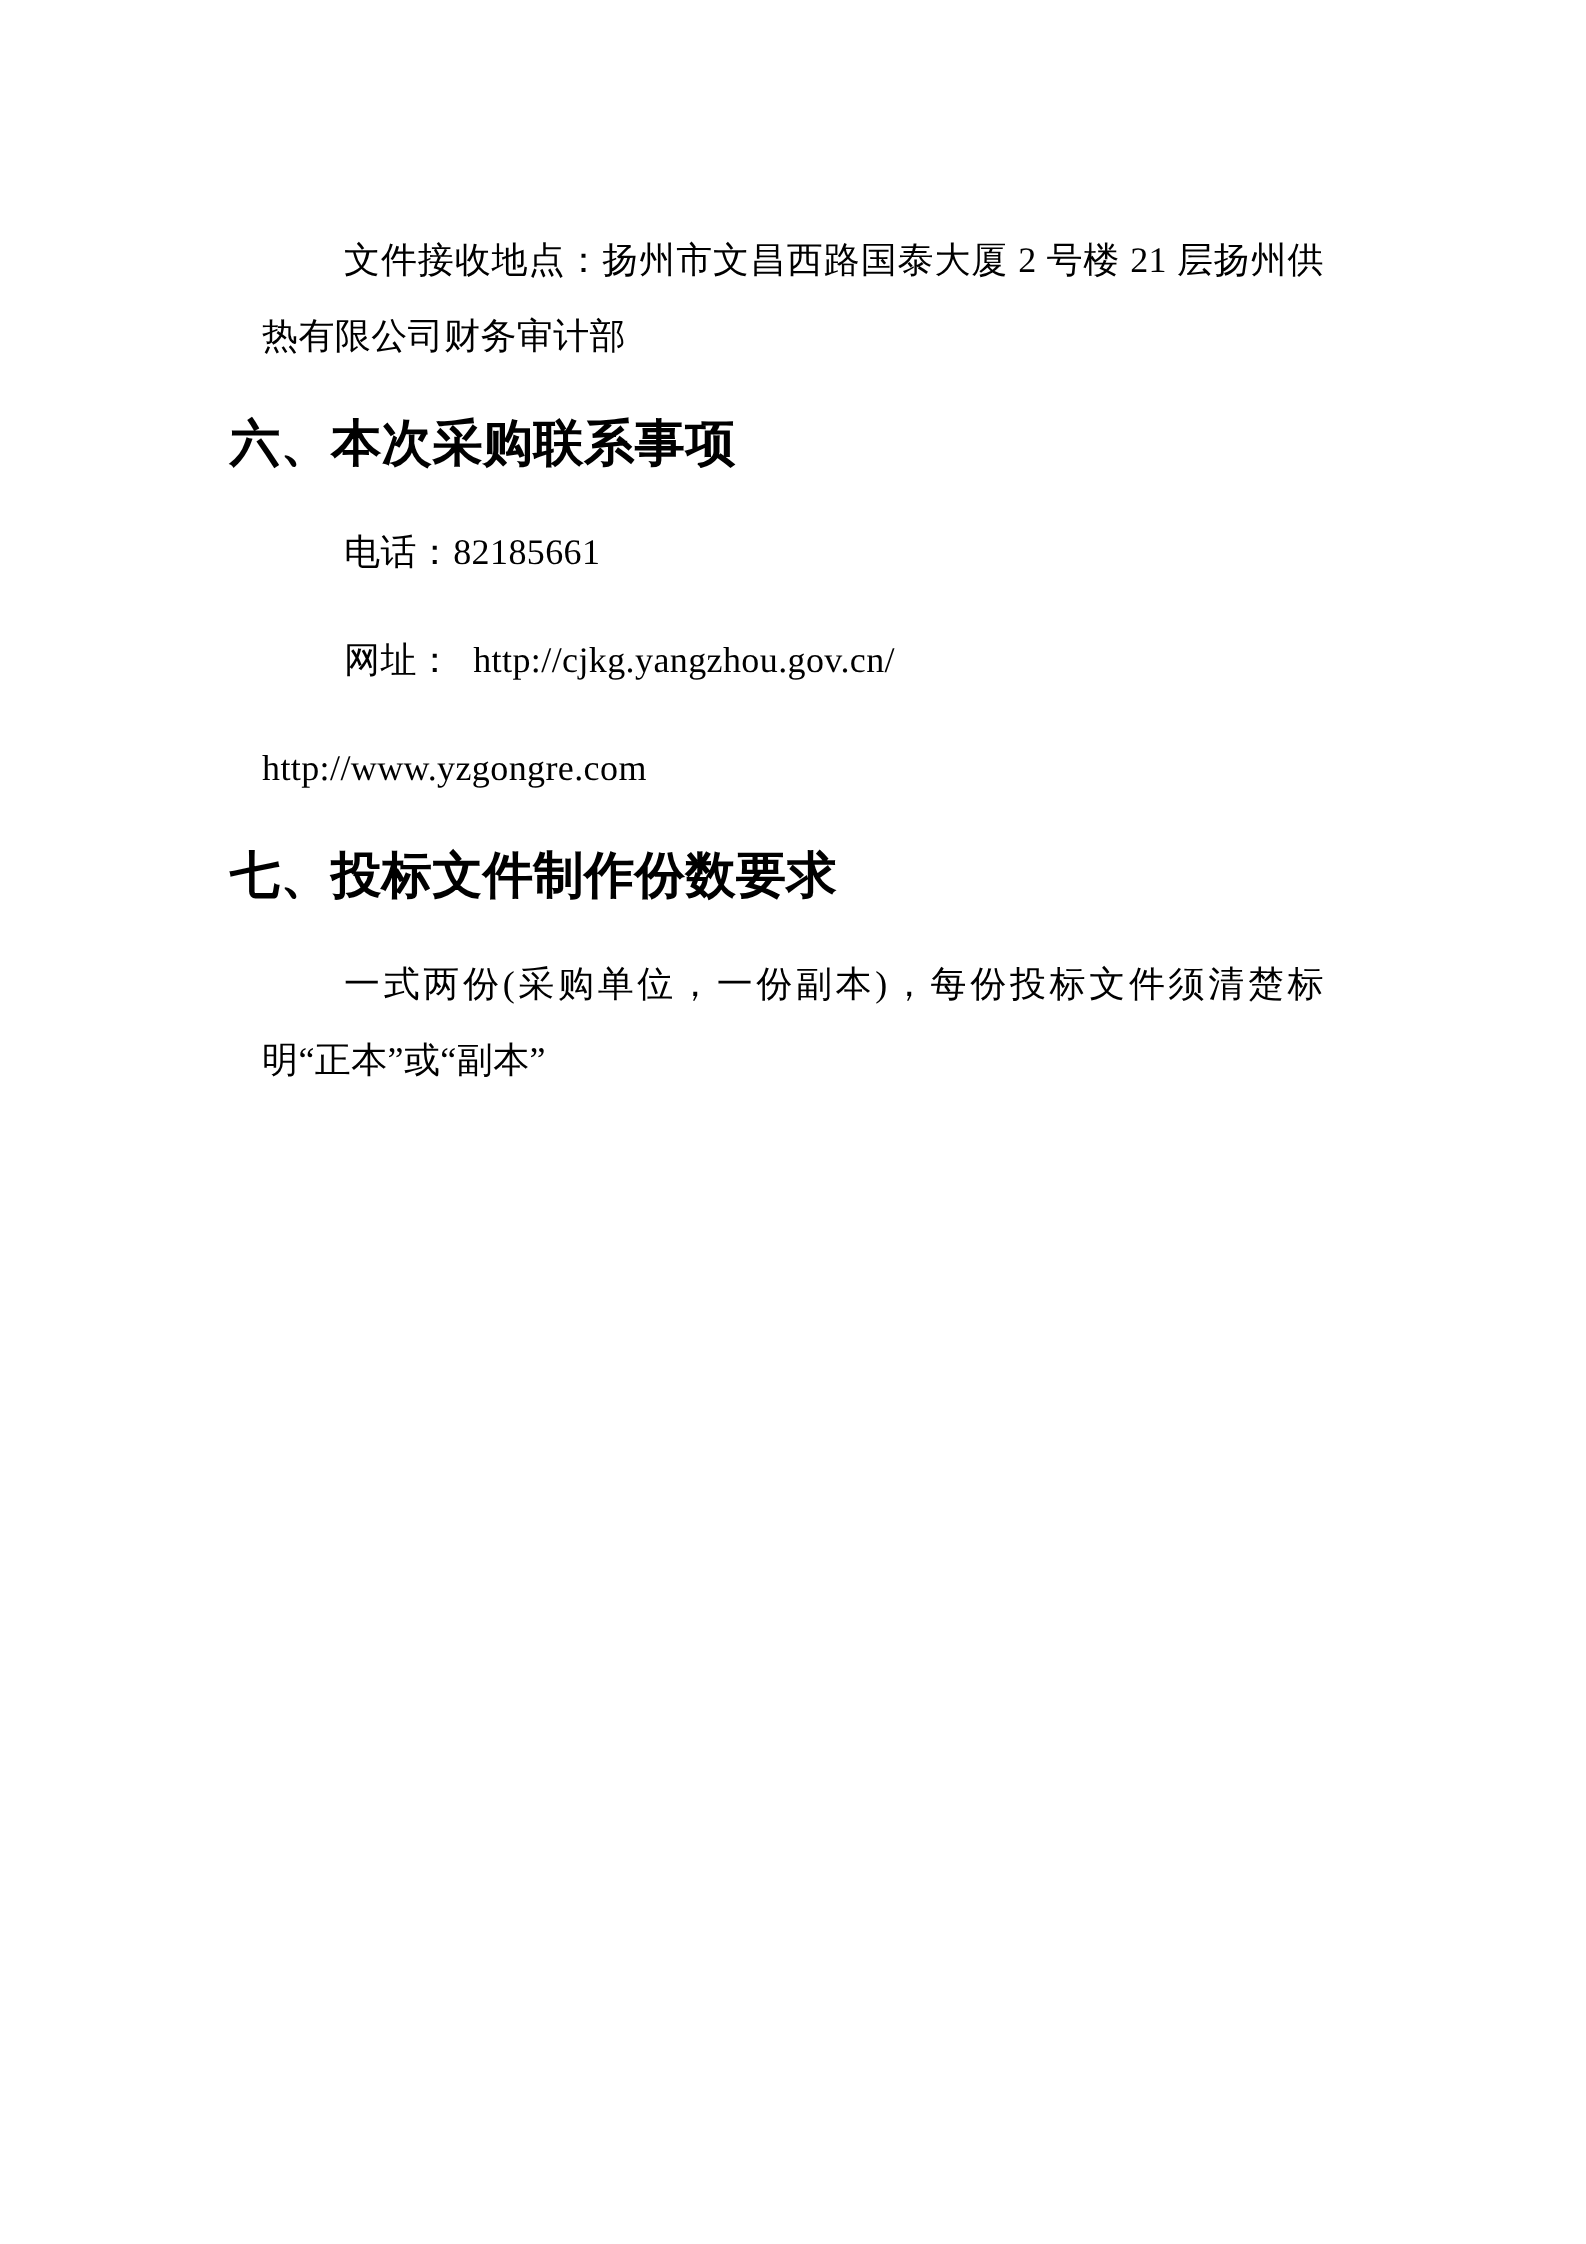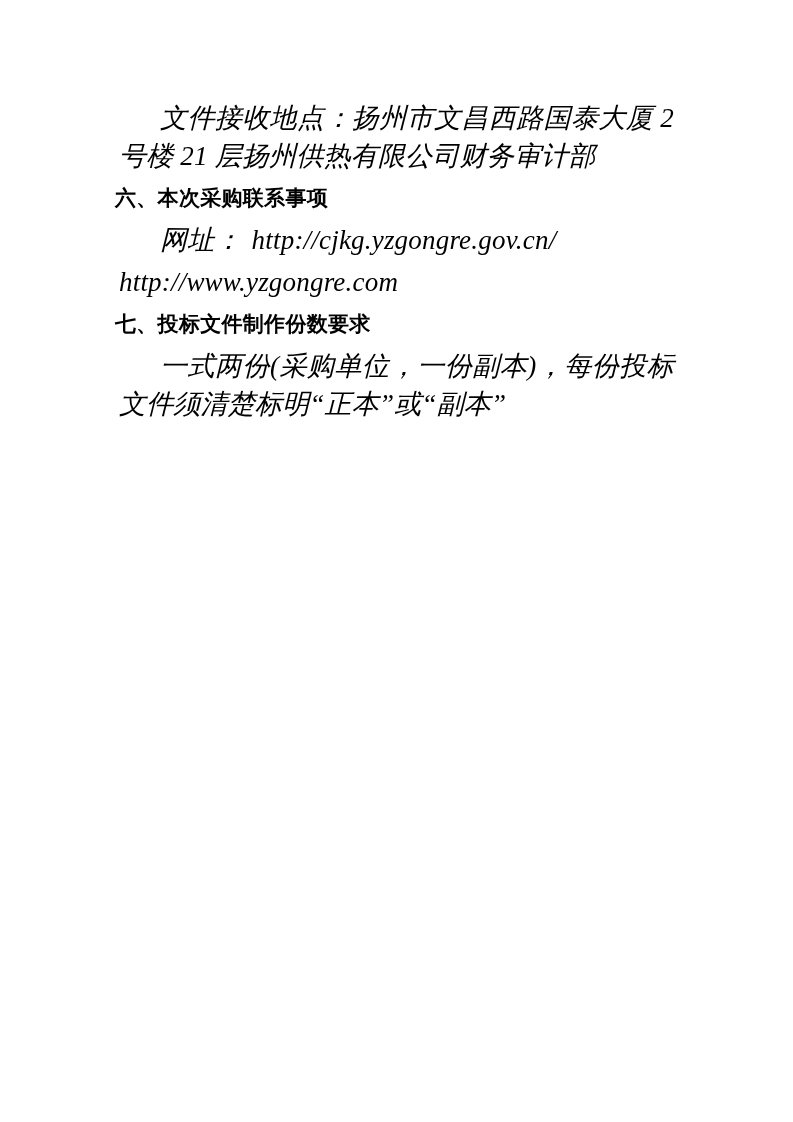--- a/index.html
+++ b/index.html
@@ -18,35 +18,34 @@
     position: relative;
     width: 793px;
     height: 1122px;
     box-sizing: border-box;
     padding: 95px 115px 0 115px;
   }
   .doc-body {
     width: 563px;
   }
   .para {
-    font-size: 27px;
+    font-size: 18px;
     line-height: 38px;
     text-align: justify;
     text-justify: inter-ideograph;
-    margin: 4px;
+    margin: 16px;
     letter-spacing: 0.2px;
-    font-style: italic;
   }
   .indent {
     text-indent: 41px;
   }
   .heading {
     font-family: "DejaVu Sans", sans-serif;
     font-weight: bold;
-    font-size: 21px;
+    font-size: 25px;
     line-height: 38px;
     margin: 0;
     letter-spacing: 0.3px;
   }
   .mono-url {
     font-family: "Liberation Serif", serif;
   }
   .spaced {
     padding-left: 10px;
   }
@@ -56,22 +55,23 @@
 
 <div class="page">
   <div class="doc-body">
 
     <p class="para indent">文件接收地点：扬州市文昌西路国泰大厦 2 号楼 21 层扬州供热有限公司财务审计部</p>
 
     <p class="heading">六、本次采购联系事项</p>
 
 
 
+    <p class="para indent">电话：82185661</p>
 
-    <p class="para indent"><span>网址：</span><span class="mono-url spaced">http://cjkg.yzgongre.gov.cn/</span></p>
+    <p class="para indent"><span>网址：</span><span class="mono-url spaced">http://cjkg.yangzhou.gov.cn/</span></p>
 
     <p class="para mono-url">http://www.yzgongre.com</p>
 
 
     <p class="heading">七、投标文件制作份数要求</p>
 
     <p class="para indent">一式两份(采购单位，一份副本)，每份投标文件须清楚标明“正本”或“副本”</p>
 
   </div>
 </div>

